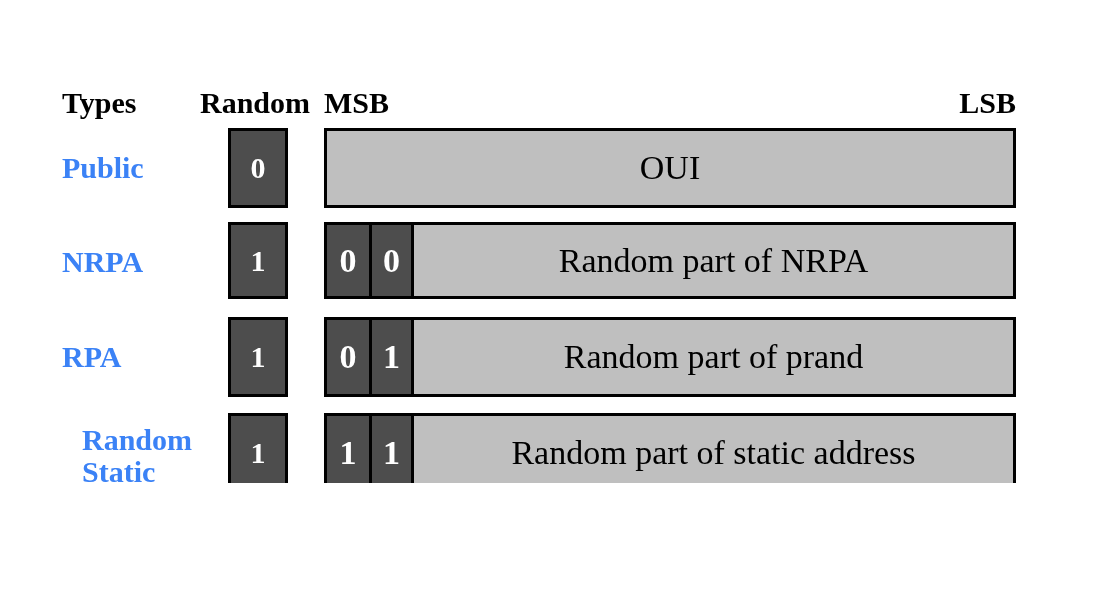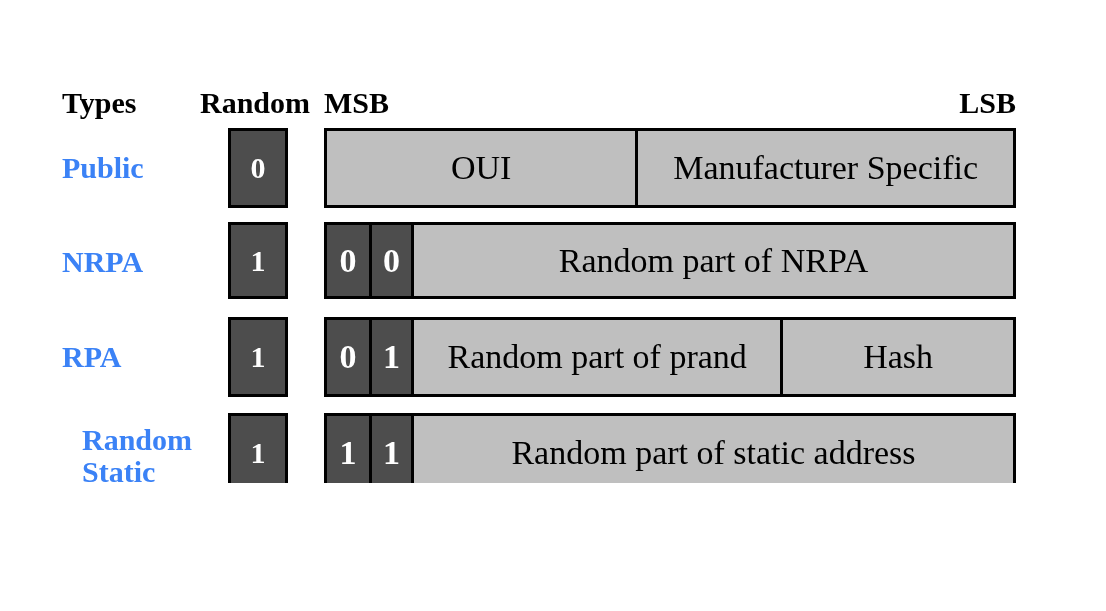--- a/index.html
+++ b/index.html
@@ -103,36 +103,34 @@
   <div class="hdr" id="hdr-types">Types</div>
   <div class="hdr" id="hdr-txadd">Random</div>
   <div class="hdr" id="hdr-msb">MSB</div>
   <div class="hdr" id="hdr-lsb">LSB</div>
 
   <div id="rows-root">
       <div class="type-label" style="top: 152px;">Public</div>
       <div class="txadd-box" style="top: 128px; height: 80px;">0</div>
       <div class="bar" style="top: 128px; height: 80px;">
         <div class="cell field" style="flex: 1 1 311px;">OUI</div>
-        <div class="cell field" style="flex: 1 1 381px;">Manufacturer Specific</div>
       </div>
       <div class="type-label" style="top: 246px;">NRPA</div>
       <div class="txadd-box" style="top: 222px; height: 77px;">1</div>
       <div class="bar" style="top: 222px; height: 77px;">
         <div class="cell bit">0</div>
         <div class="cell bit">0</div>
         <div class="cell field" style="flex: 1 1 608px;">Random part of NRPA</div>
       </div>
       <div class="type-label" style="top: 341px;">RPA</div>
       <div class="txadd-box" style="top: 317px; height: 80px;">1</div>
       <div class="bar" style="top: 317px; height: 80px;">
         <div class="cell bit">0</div>
         <div class="cell bit">1</div>
         <div class="cell field" style="flex: 1 1 373px;">Random part of prand</div>
-        <div class="cell field" style="flex: 1 1 235px;">Hash</div>
       </div>
       <div class="type-label" style="top: 424px; margin-left: 20px;">Random
 Static</div>
       <div class="txadd-box" style="top: 413px; height: 80px;">1</div>
       <div class="bar" style="top: 413px; height: 80px;">
         <div class="cell bit">1</div>
         <div class="cell bit">1</div>
         <div class="cell field" style="flex: 1 1 608px;">Random part of static address</div>
       </div>
     </div>

